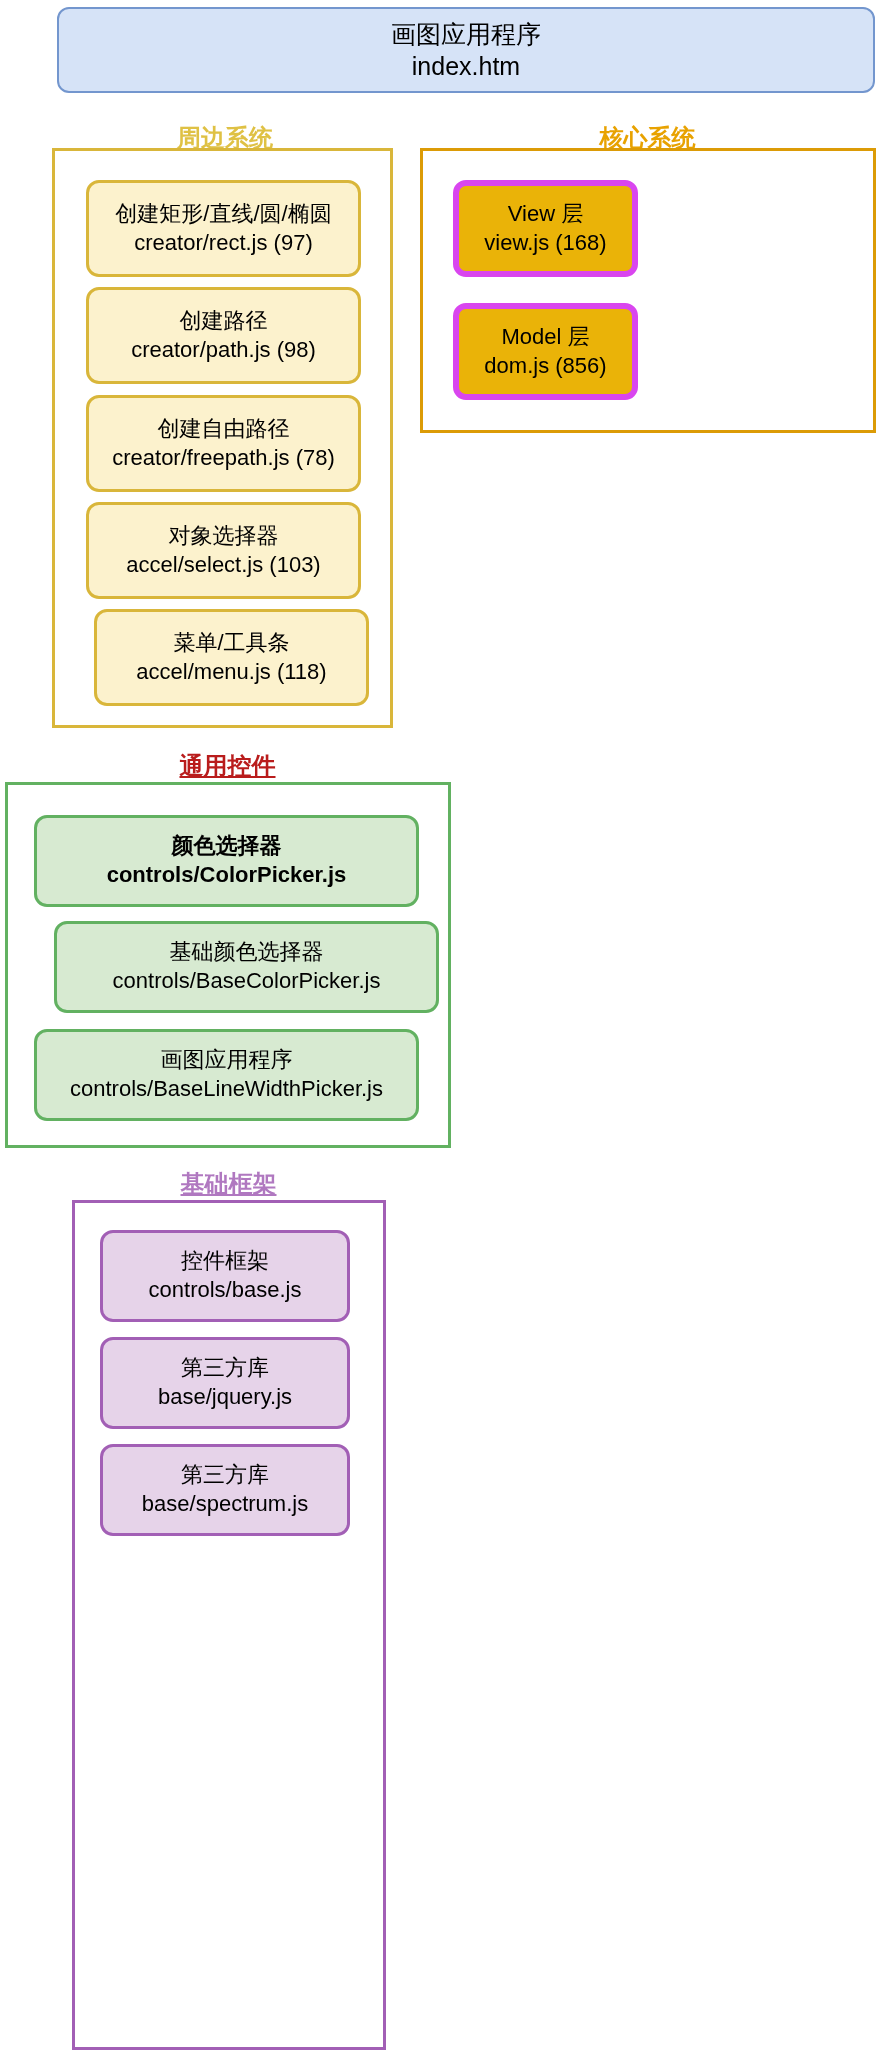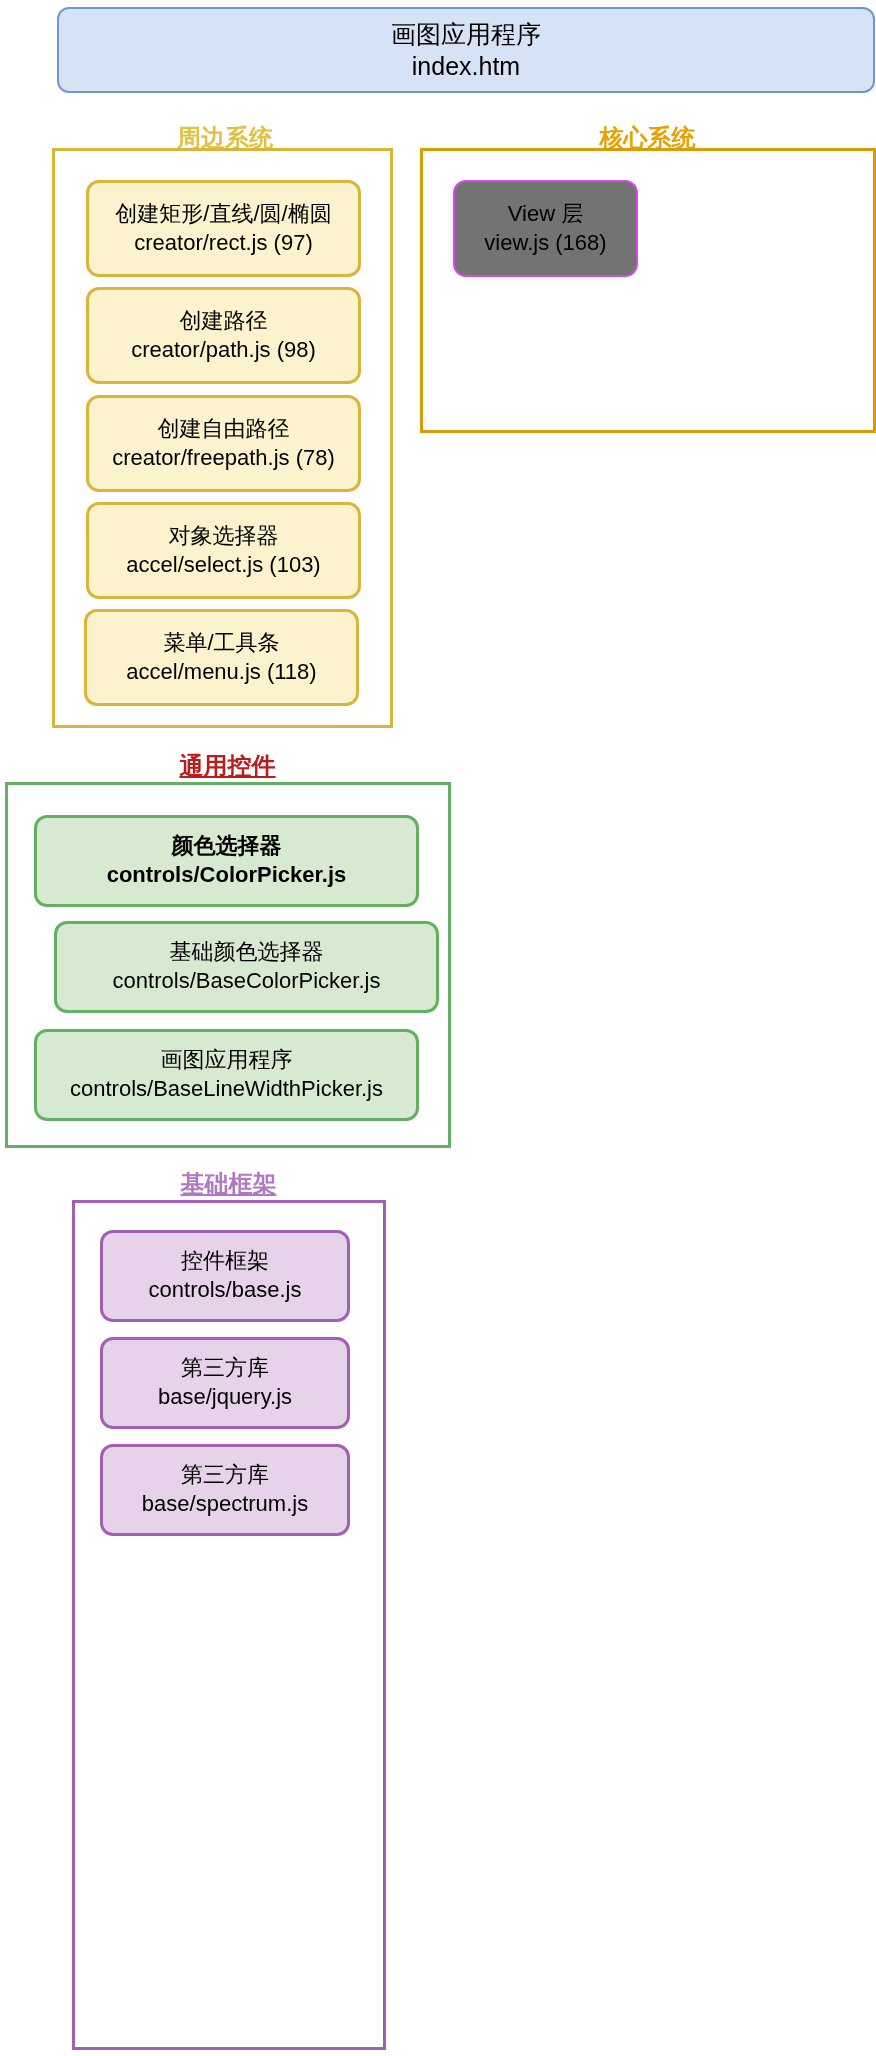--- a/index.html
+++ b/index.html
@@ -79,22 +79,22 @@
     line-height: 1.3;
     font-size: 22px;
   }
   .node .l1, .node .l2 { display: block; white-space: nowrap; }
 
   .node-yellow {
     background: #fcf2cd;
     border: 3px solid #d9b63a;
   }
   .node-orange {
-    background: #737373;
-    border: 2px solid #d946ef;
+    background: #eab308;
+    border: 6px solid #d946ef;
   }
   .node-green {
     background: #d7ead1;
     border: 3px solid #62b161;
   }
   .node-purple {
     background: #e6d3e9;
     border: 3px solid #a25fb5;
   }
 </style>
@@ -125,34 +125,38 @@
   <div class="node node-yellow" style="left:86px; top:395px; width:275px; height:97px;">
     <span class="l1">创建自由路径</span>
     <span class="l2">creator/freepath.js (78)</span>
   </div>
 
   <div class="node node-yellow" style="left:86px; top:502px; width:275px; height:97px;">
     <span class="l1">对象选择器</span>
     <span class="l2">accel/select.js (103)</span>
   </div>
 
-  <div class="node node-yellow" style="left:84px; top:609px; width:275px; height:97px;">
+  <div class="node node-yellow" style="left:94px; top:609px; width:275px; height:97px;">
     <span class="l1">菜单/工具条</span>
     <span class="l2">accel/menu.js (118)</span>
   </div>
 
   <div class="caption caption-orange" style="left:419px; top:122px; width:457px;">核心系统</div>
 
   <div class="group group-orange" style="left:420px; top:148px; width:456px; height:285px;"></div>
 
   <div class="node node-orange" style="left:453px; top:180px; width:185px; height:97px;">
     <span class="l1">View 层</span>
     <span class="l2">view.js (168)</span>
   </div>
 
+  <div class="node node-orange" style="left:453px; top:303px; width:185px; height:97px;">
+    <span class="l1">Model 层</span>
+    <span class="l2">dom.js (856)</span>
+  </div>
 
   <div class="caption caption-green" style="left:5px; top:750px; width:445px;">通用控件</div>
 
   <div class="group group-green" style="left:5px; top:782px; width:446px; height:366px;"></div>
 
   <div class="node node-green" style="left:34px; top:815px; width:385px; height:92px;font-weight:bold;">
     <span class="l1">颜色选择器</span>
     <span class="l2">controls/ColorPicker.js</span>
   </div>
 

